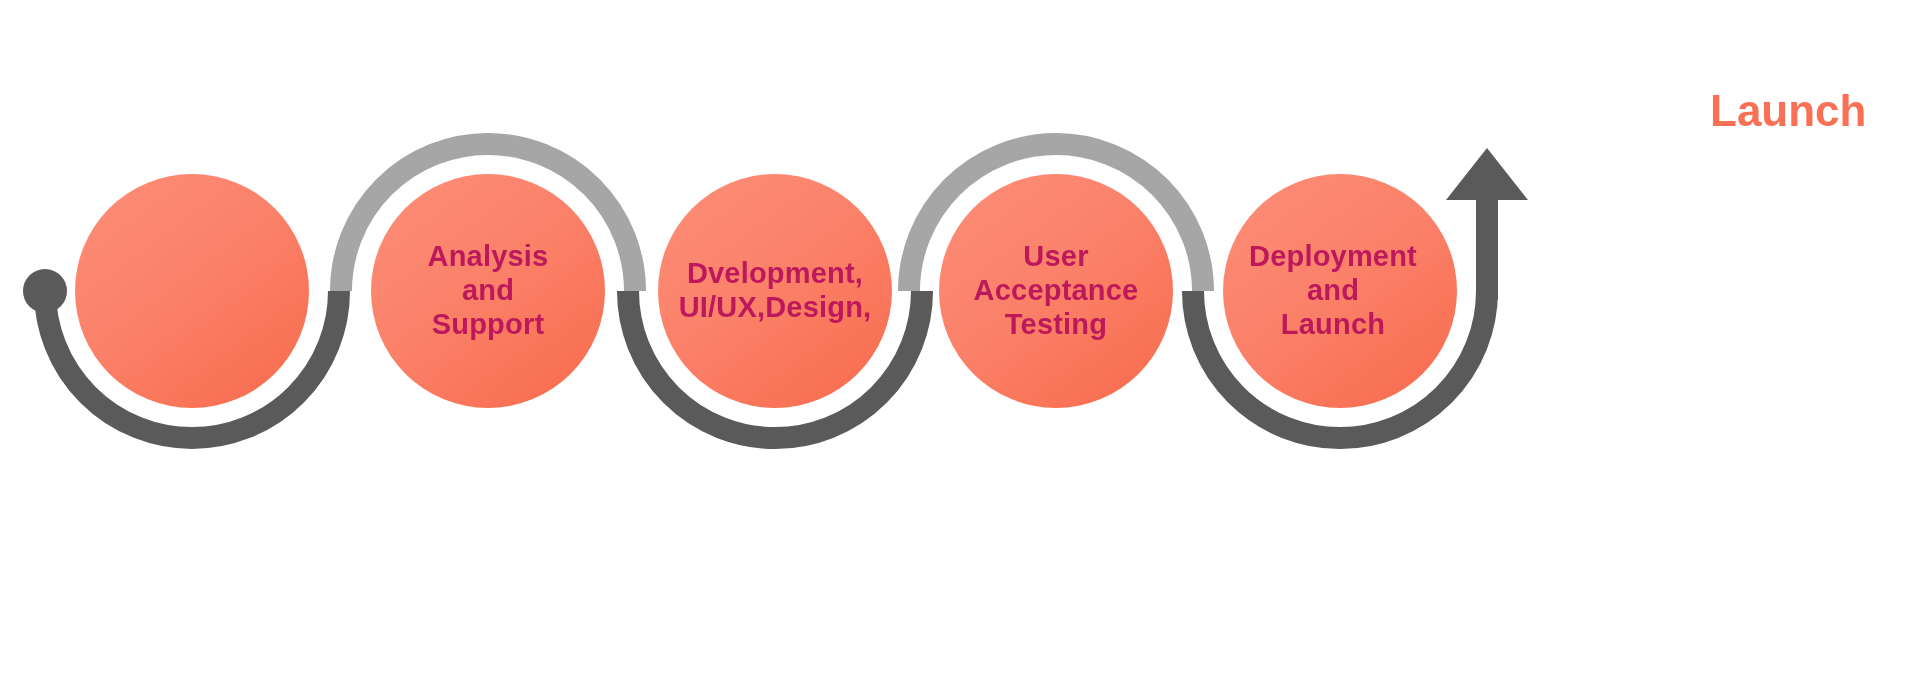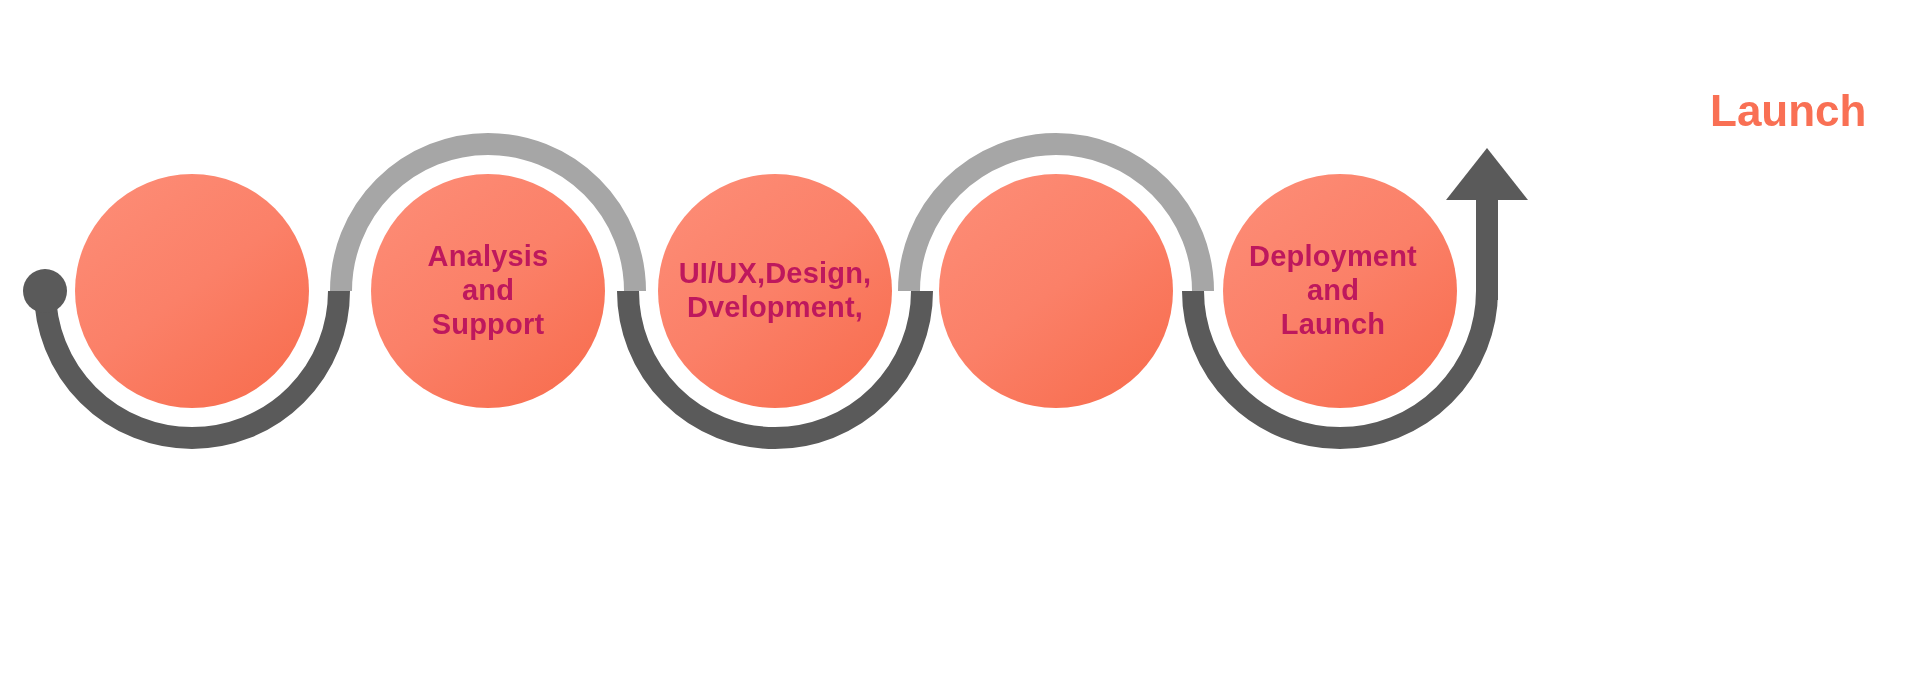--- a/index.html
+++ b/index.html
@@ -97,25 +97,32 @@
   <div class="node-label" style="left:371px; top:174px; width:234px; height:234px; font-size:29px;">
     <div>
       <span class="ln">Analysis</span>
       <span class="ln">and</span>
       <span class="ln">Support</span>
     </div>
   </div>
 
   <div class="node-label" style="left:650px; top:174px; width:250px; height:234px; font-size:29px;">
     <div>
+      <span class="ln">Dvelopment,</span>
       <span class="ln">UI/UX,Design,</span>
-      <span class="ln">Dvelopment,</span>
     </div>
   </div>
 
+  <div class="node-label" style="left:934px; top:174px; width:244px; height:234px; font-size:29px;">
+    <div>
+      <span class="ln">User</span>
+      <span class="ln">Acceptance</span>
+      <span class="ln">Testing</span>
+    </div>
+  </div>
 
   <div class="node-label" style="left:1208px; top:174px; width:250px; height:234px; font-size:29px;">
     <div>
       <span class="ln">Deployment</span>
       <span class="ln">and</span>
       <span class="ln">Launch</span>
     </div>
   </div>
 
   <div class="launch-label" style="left:1710px; top:86px; font-size:44px; color:#f97054;">Launch</div>

